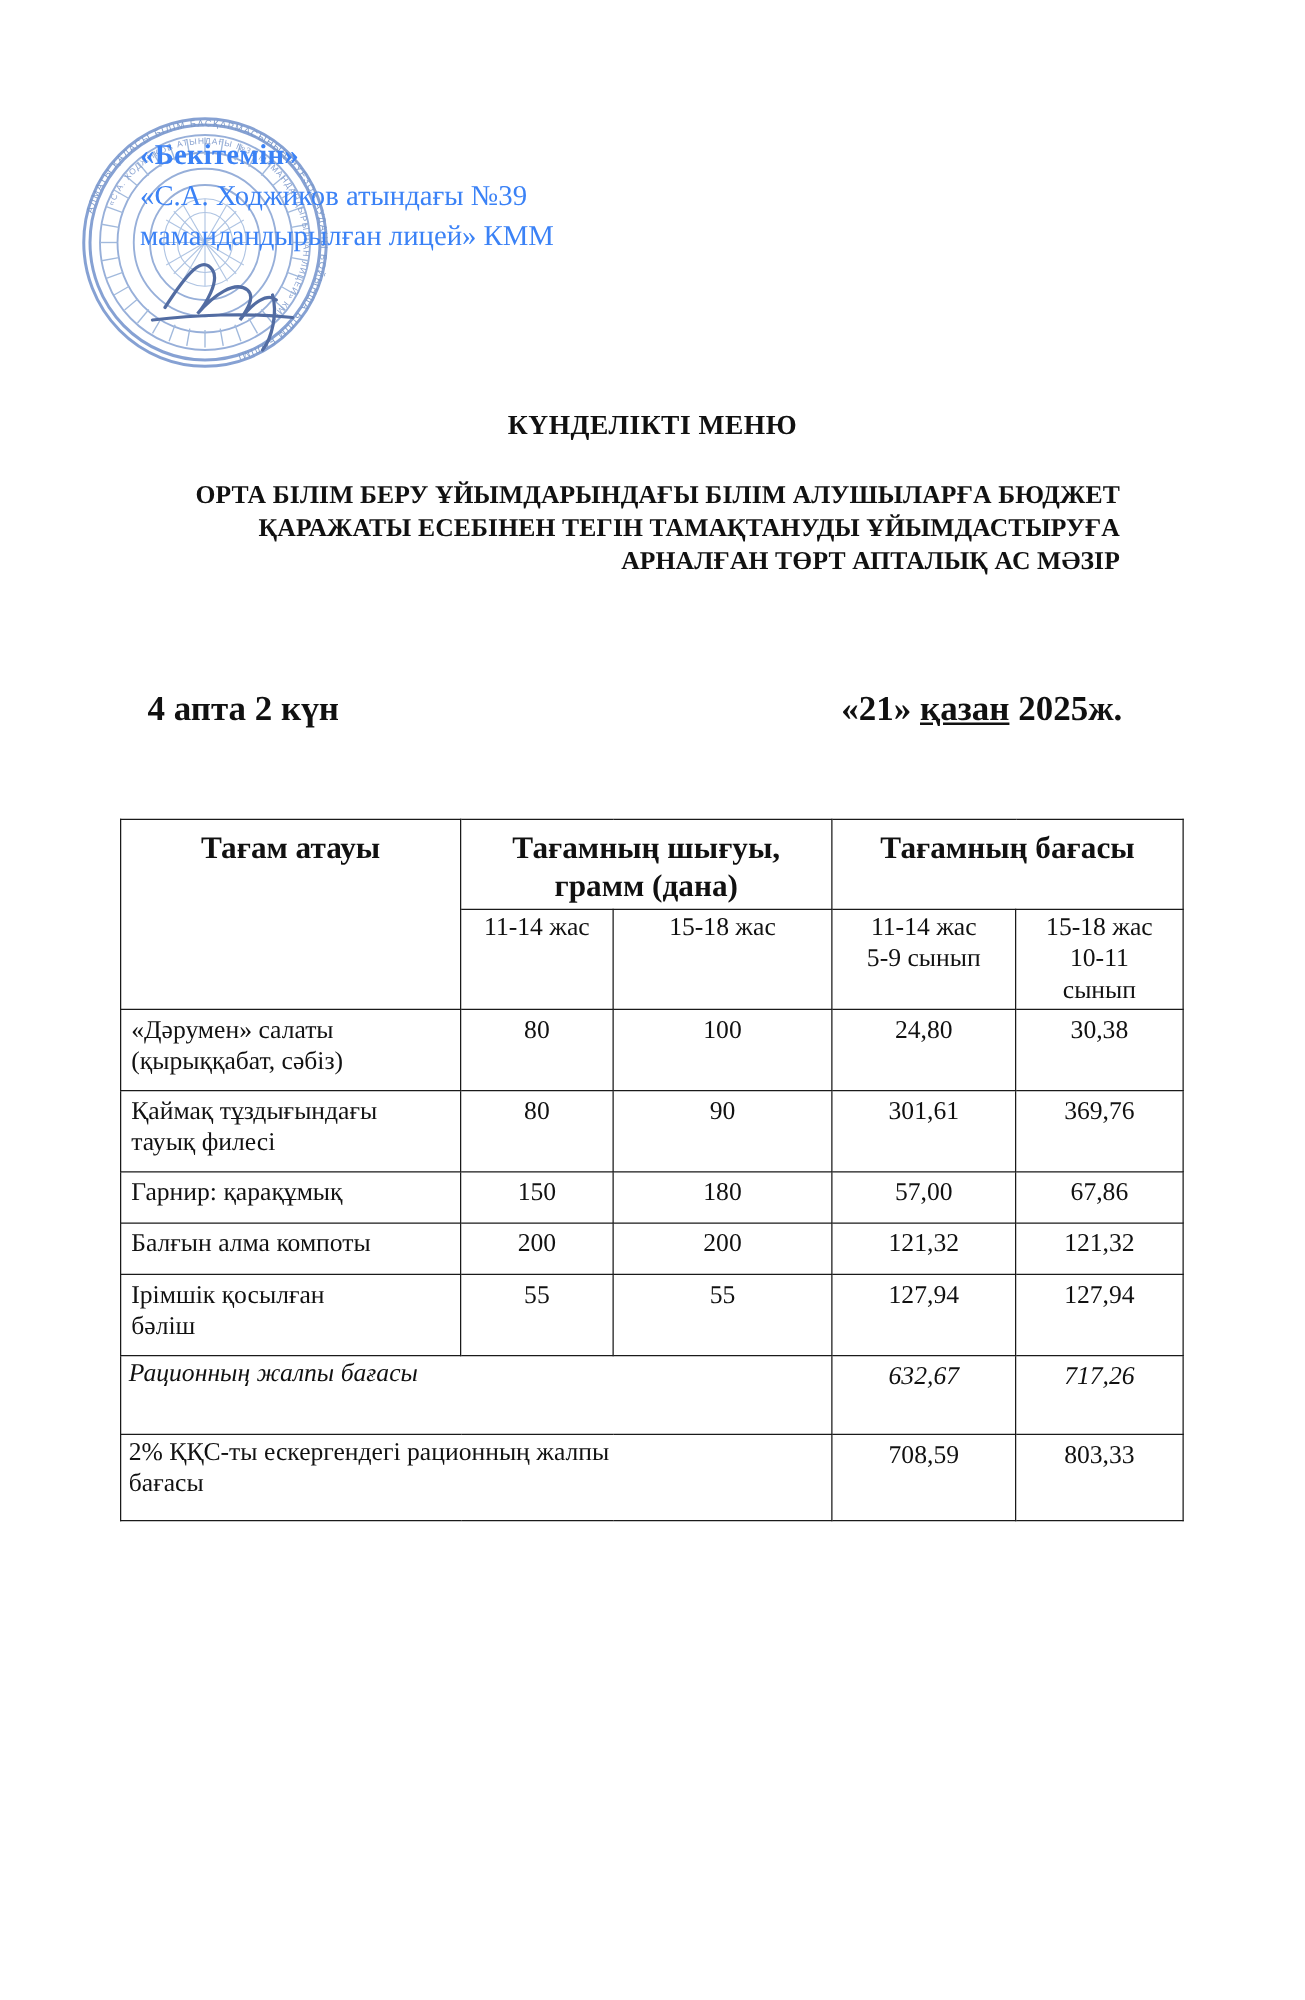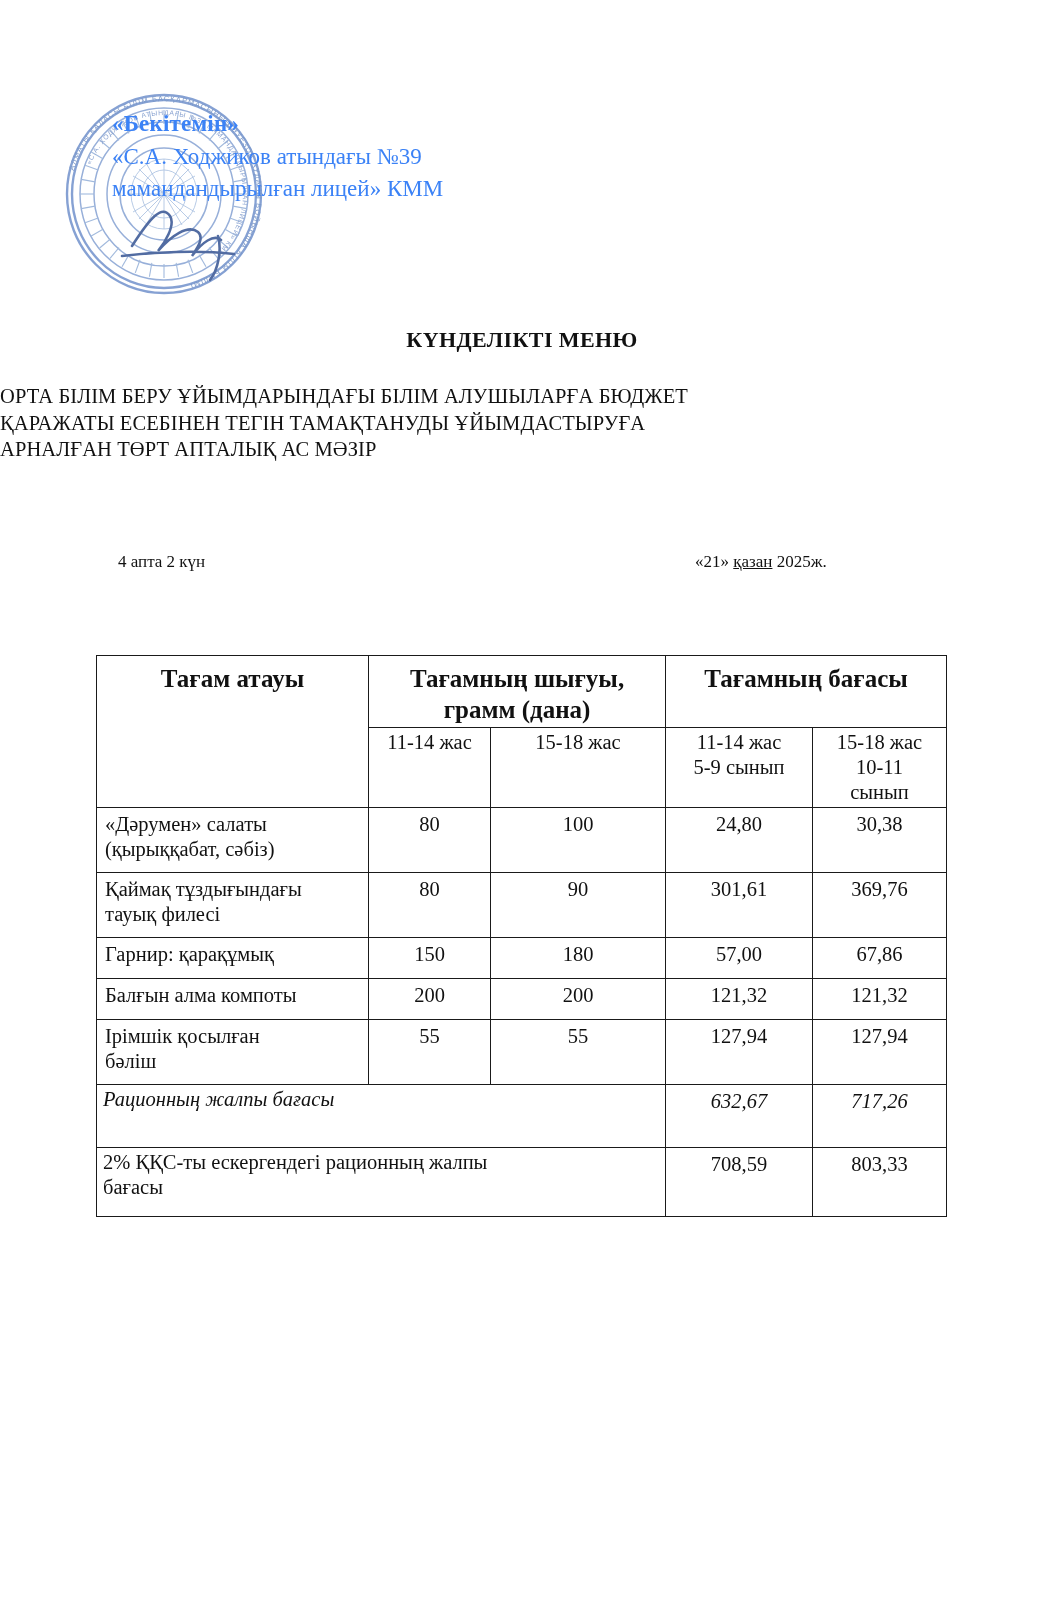--- a/index.html
+++ b/index.html
@@ -58,46 +58,46 @@
     text-align: center;
     font-size: 22px;
     font-weight: bold;
     letter-spacing: .4px;
   }
   .doc-subtitle {
     position: absolute;
     left: 0;
     top: 383px;
     width: 896px;
-    text-align: left;
+    text-align: right;
     font-size: 20.5px;
-    font-weight: normal;
+    font-weight: bold;
     line-height: 1.30;
     letter-spacing: .1px;
   }
   .doc-subtitle div { white-space: nowrap; }
 
   
   .meta-row {
     position: absolute;
     left: 0;
     top: 552px;
     width: 1044px;
     height: 30px;
-    font-size: 17px;
-    font-weight: normal;
+    font-size: 28px;
+    font-weight: bold;
   }
   .meta-week {
     position: absolute;
     left: 118px;
     top: 0;
   }
   .meta-date {
     position: absolute;
-    left: 695px;
+    left: 673px;
     top: 0;
     white-space: nowrap;
   }
   .meta-date .u { text-decoration: underline; }
 
   
   .menu-table {
     position: absolute;
     left: 96px;
     top: 655px;

